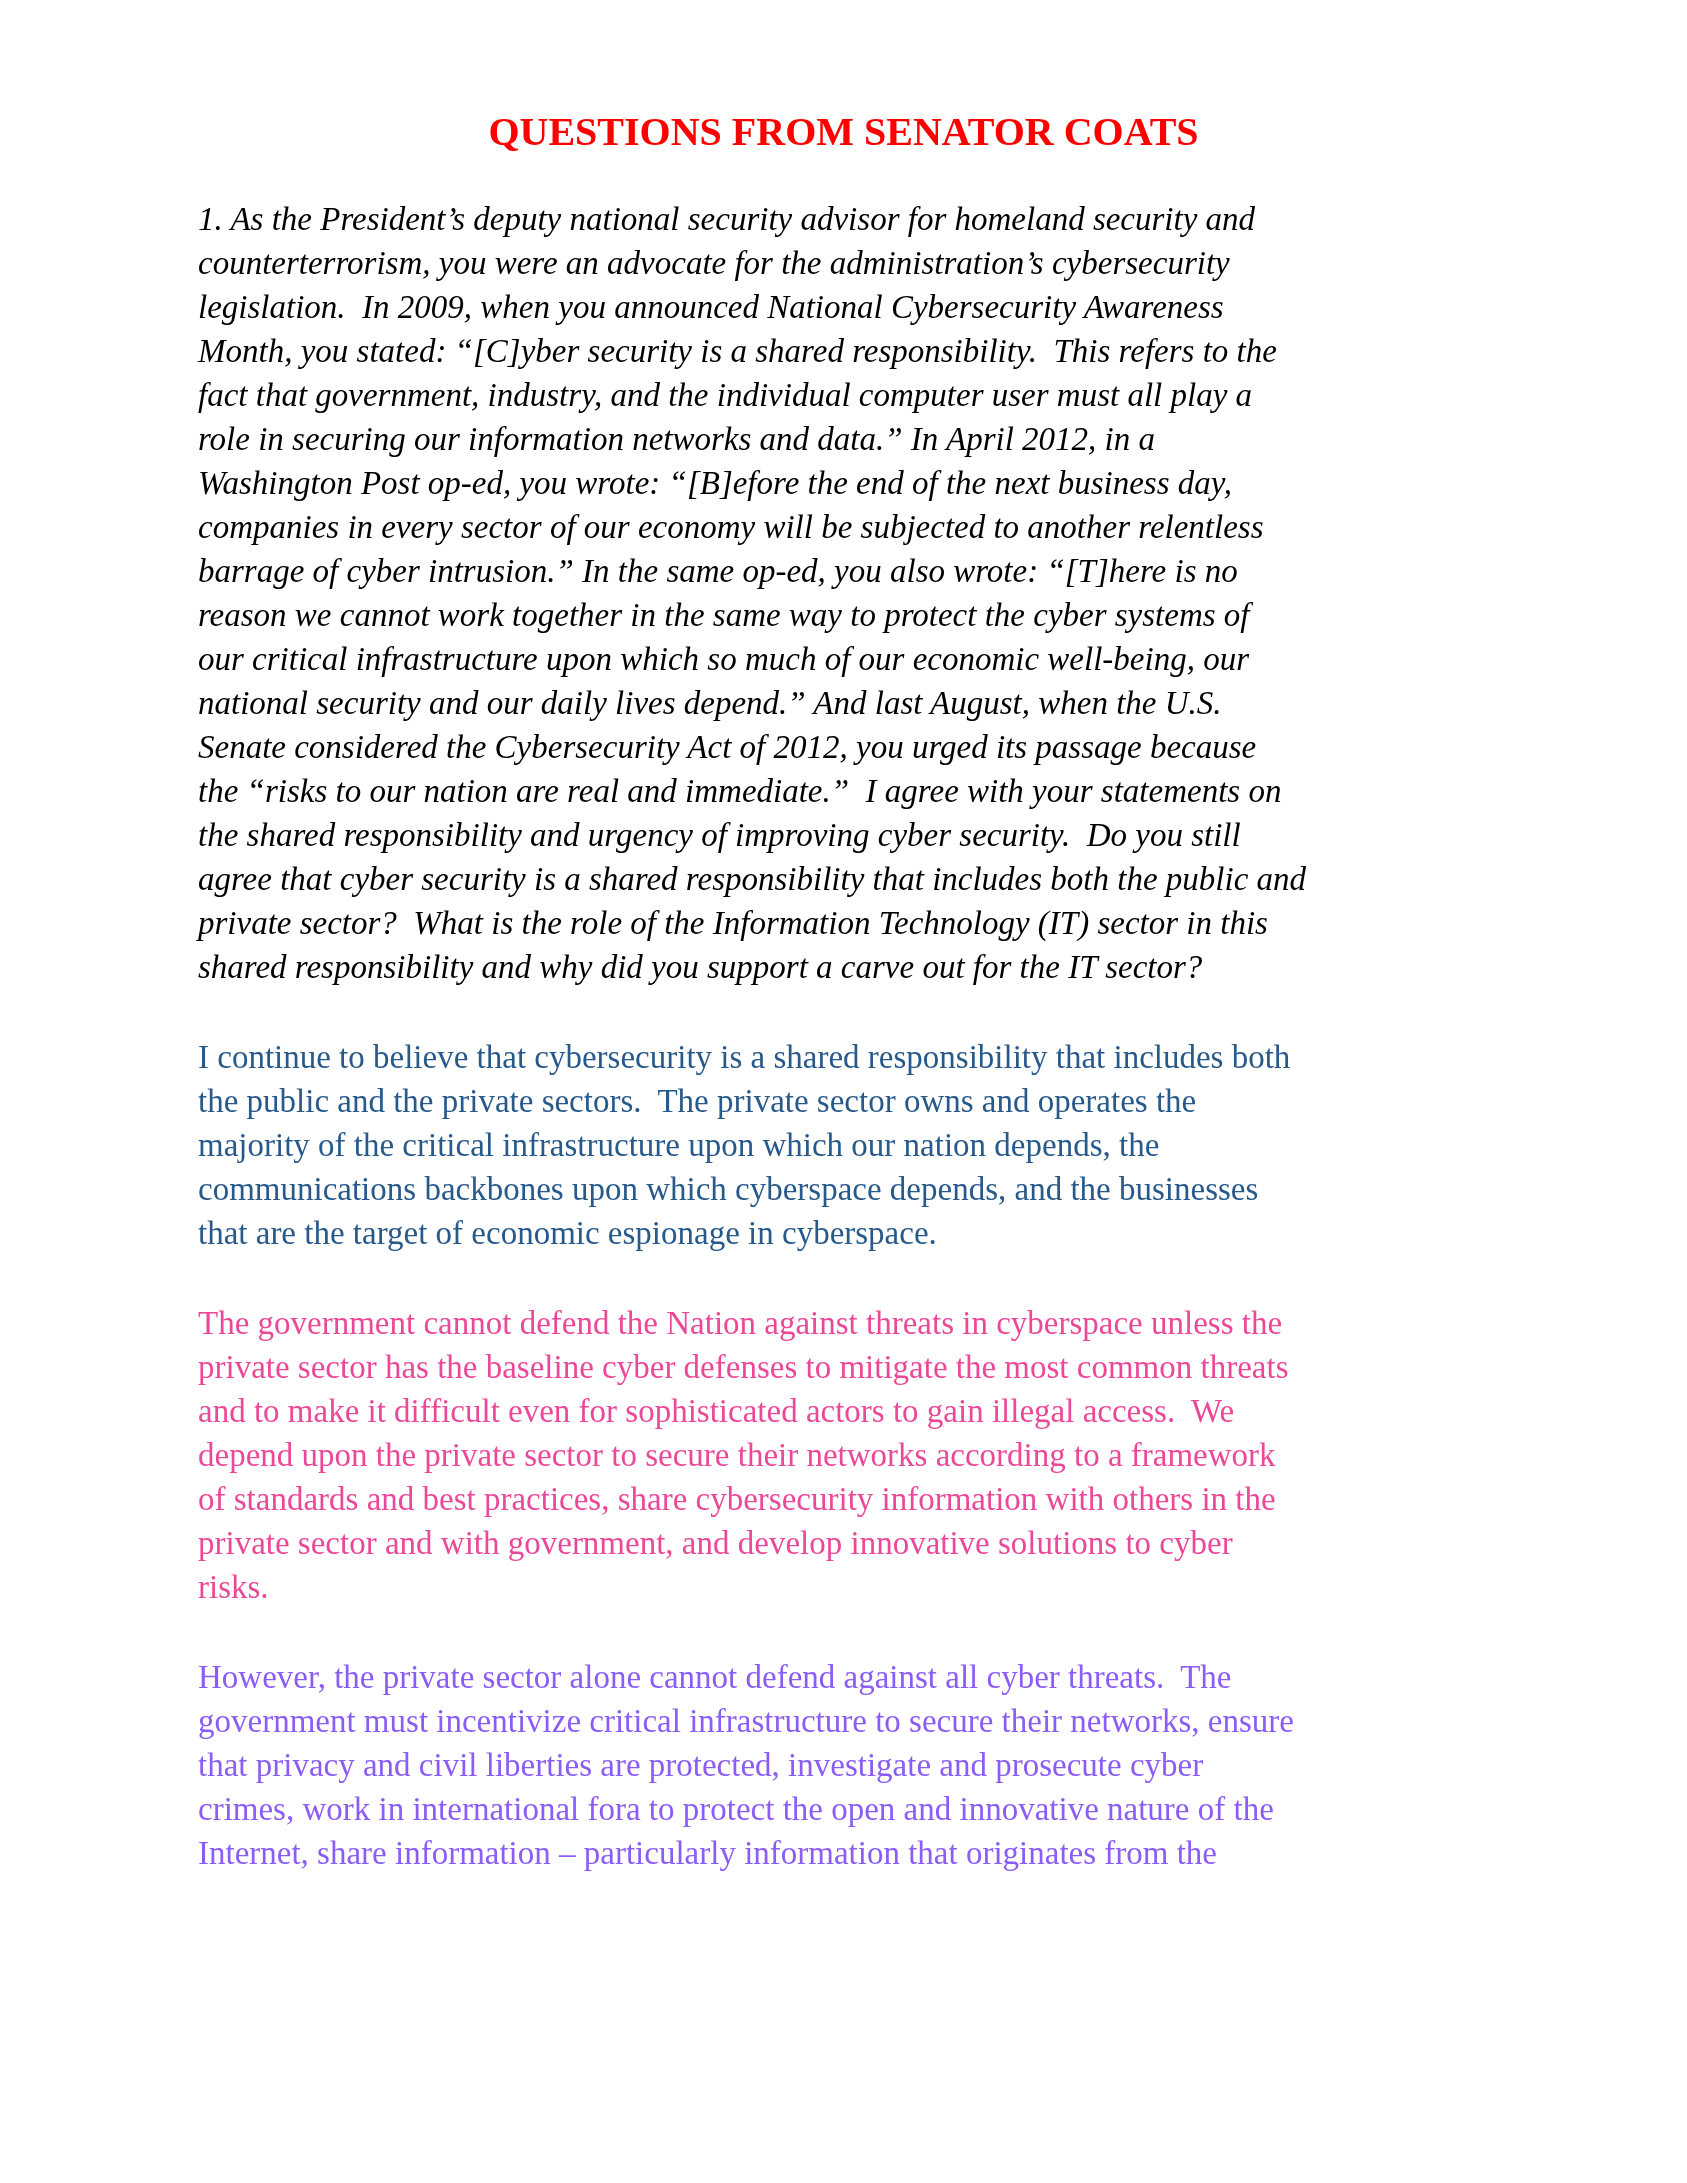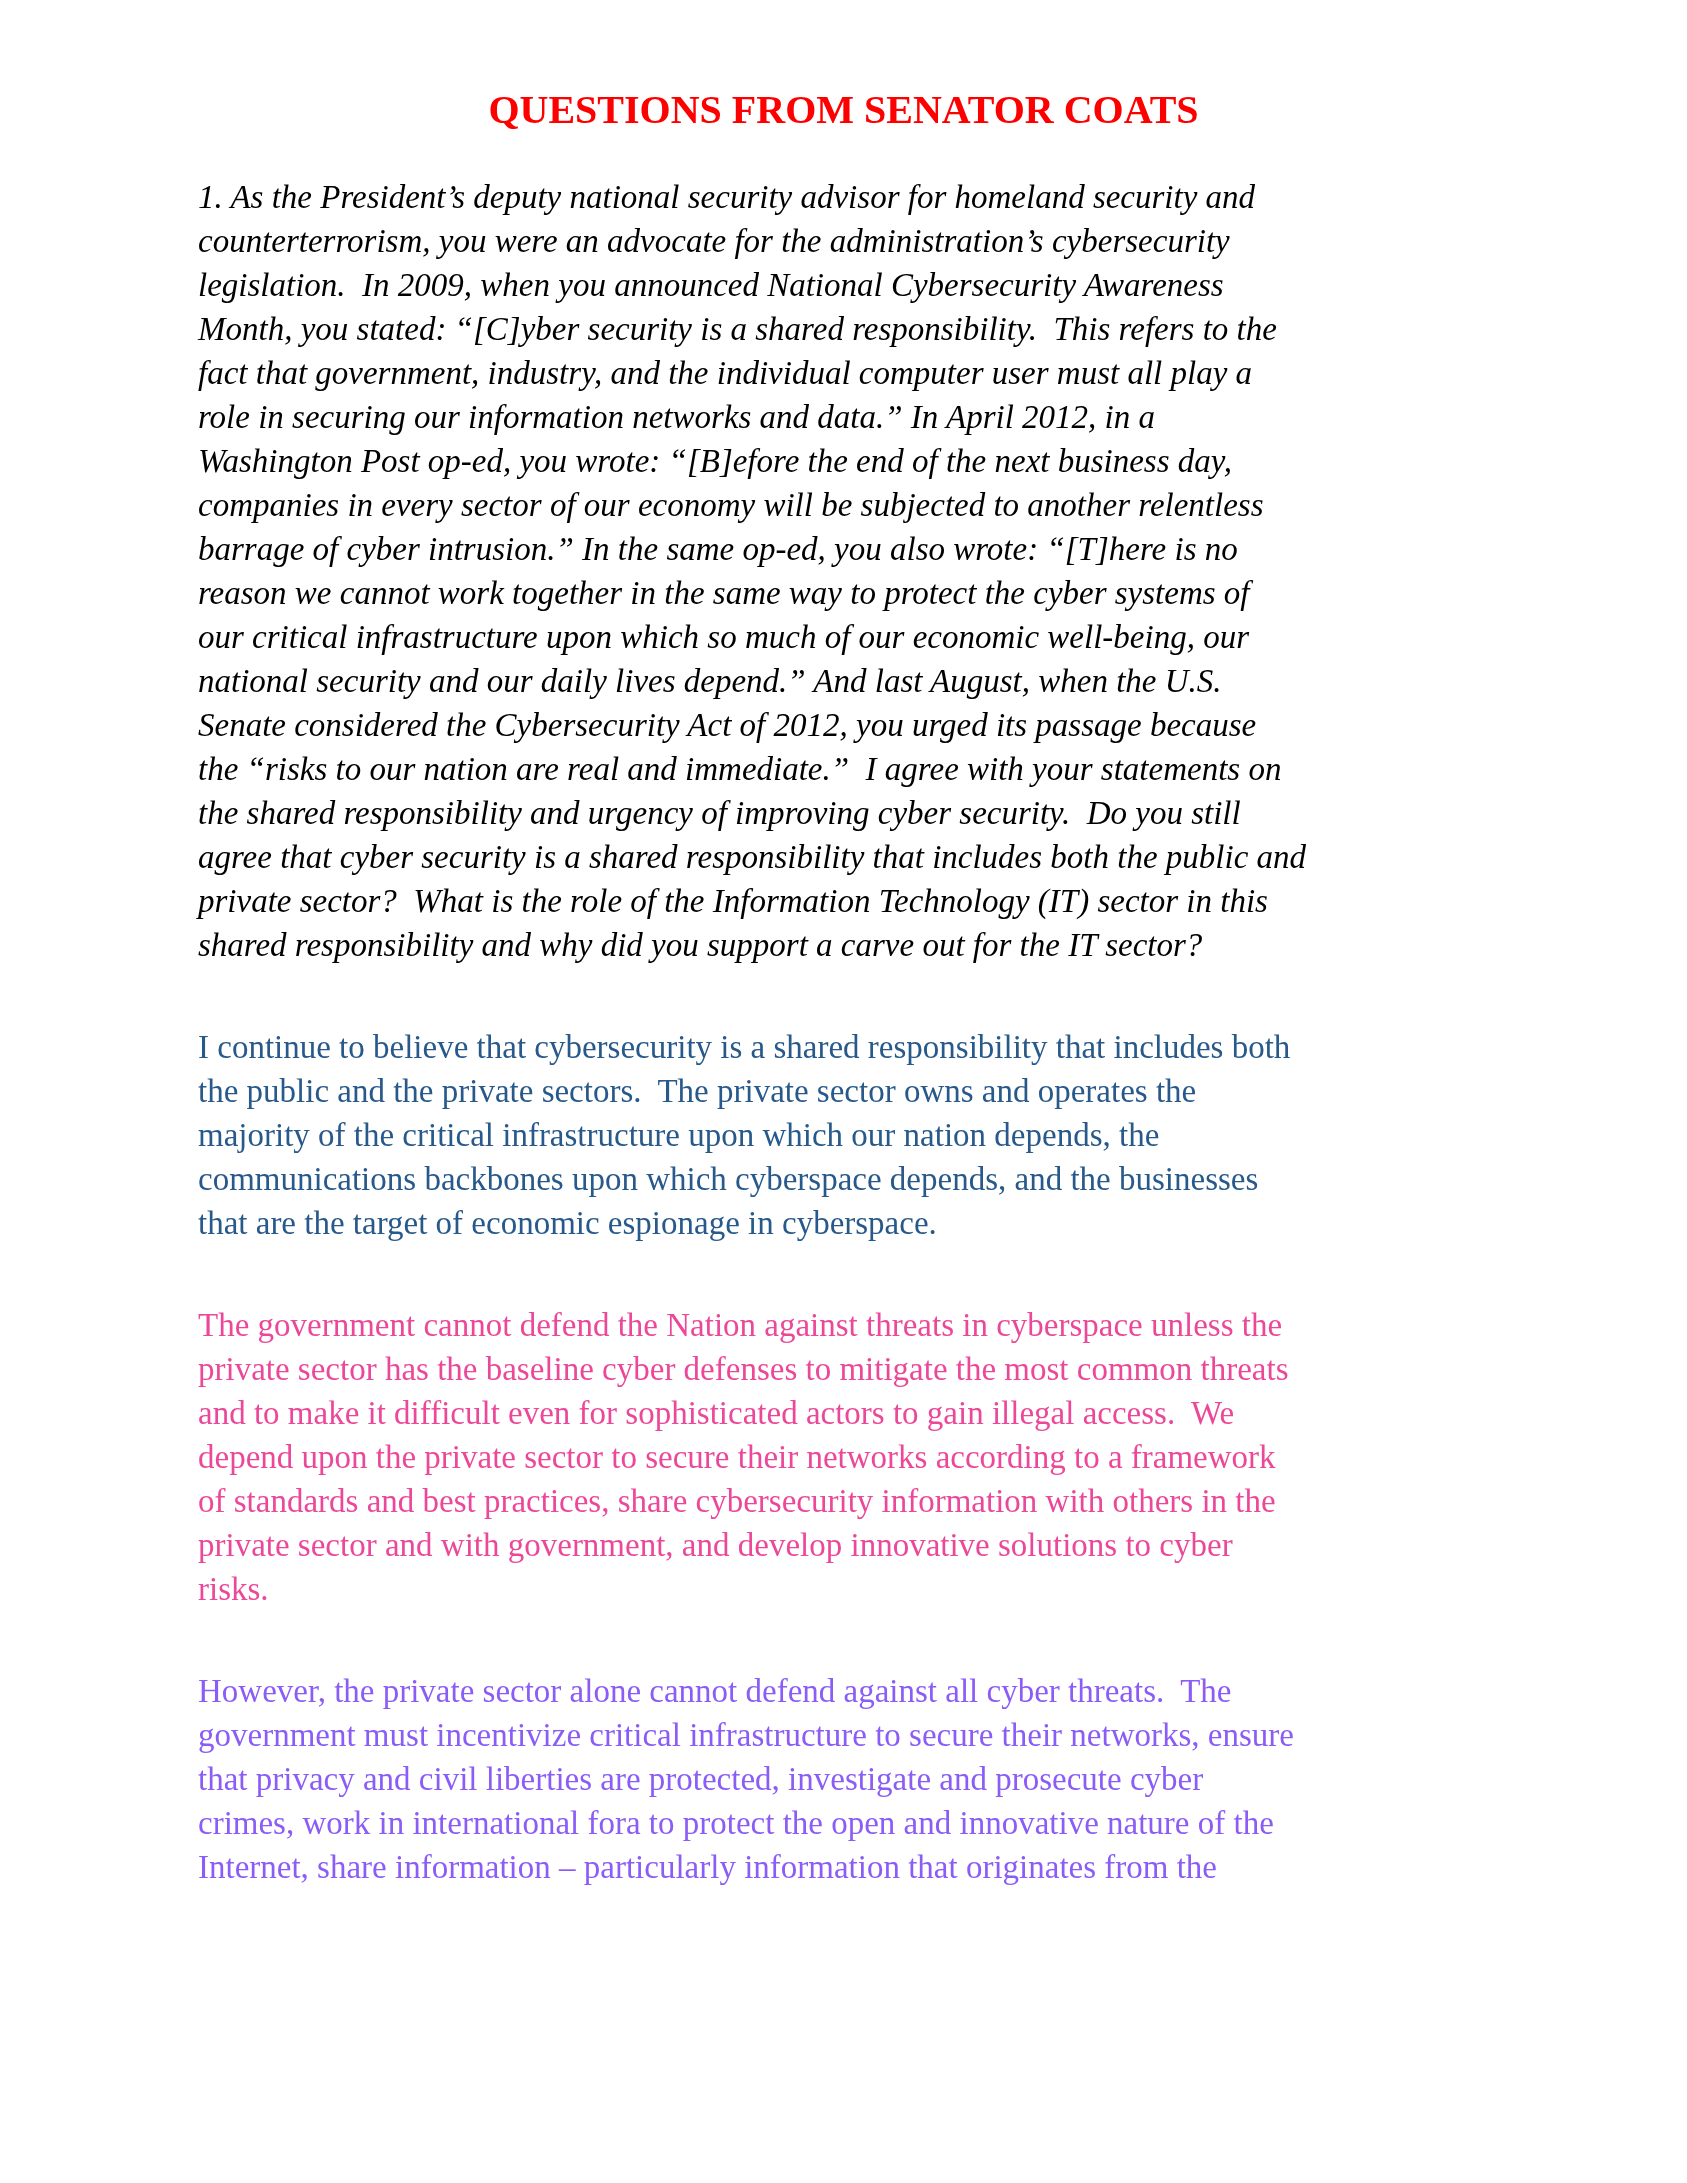--- a/index.html
+++ b/index.html
@@ -10,21 +10,21 @@
   body {
     width: 1687px;
     height: 2183px;
     overflow: hidden;
     font-family: "Liberation Serif", "DejaVu Serif", serif;
   }
   .page {
     box-sizing: border-box;
     width: 1687px;
     height: 2183px;
-    padding: 86px 198px 0 198px;
+    padding: 108px 198px 0 198px;
     background: #ffffff;
   }
   .title {
     margin: 0;
     font-size: 40px;
     line-height: 48px;
     font-weight: bold;
     text-align: center;
     color: #ff0000;
     white-space: pre;
@@ -33,21 +33,21 @@
     margin: 0;
     font-size: 33px;
     line-height: 44px;
     white-space: pre;
     color: #000000;
   }
   .question {
     margin-top: 41px;
   }
   .answer {
-    margin-top: 58px;
+    margin-top: 46px;
     color: #28598b;
   }
 </style>
 </head>
 <body>
 
 <div class="page" style="background: rgb(255, 255, 255);">
   <h1 class="title" style="color: rgb(255, 0, 0);">QUESTIONS FROM SENATOR COATS</h1>
 
   <p class="para question" style="color: rgb(0, 0, 0); font-style: italic;">1. As the President’s deputy national security advisor for homeland security and

